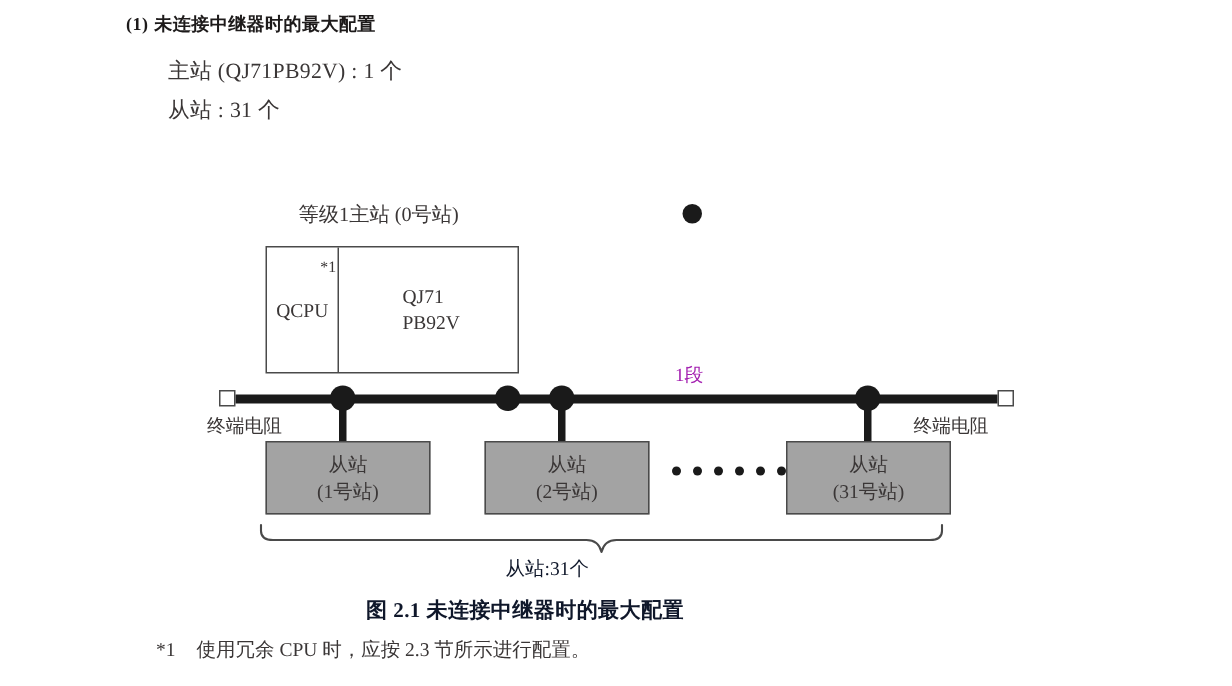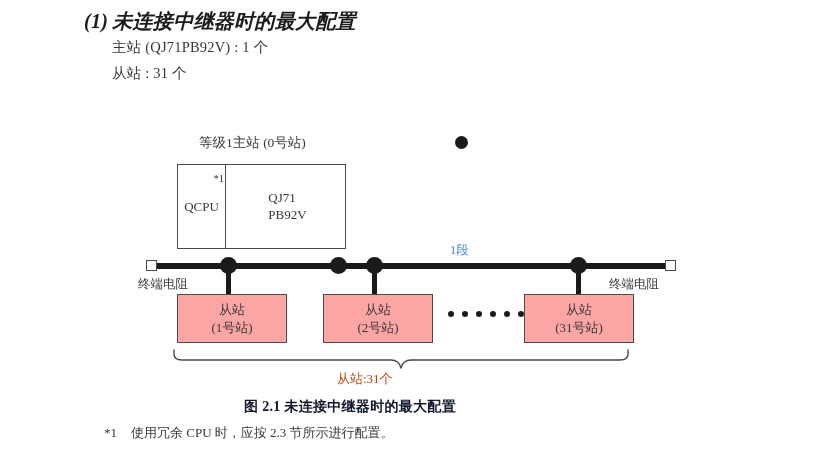--- a/index.html
+++ b/index.html
@@ -3,22 +3,22 @@
 <meta charset="utf-8">
 <style>
   html,body{margin:0;padding:0;}
   body{
     width:821px;height:457px;background:#ffffff;
     font-family:"Liberation Serif","DejaVu Serif",serif;
     color:#3a3636;position:relative;overflow:hidden;
   }
   .abs{position:absolute;}
   
-  #heading{left:84px;top:8px;font-size:20px;font-weight:bold;color:#1d1a1a;
-           letter-spacing:.3px;white-space:nowrap;font-style:italic;}
+  #heading{left:84px;top:8px;font-size:12px;font-weight:bold;color:#1d1a1a;
+           letter-spacing:.3px;white-space:nowrap;}
   #heading .num{margin-right:4px;}
   .bodyline{font-size:14.5px;color:#3a3636;white-space:nowrap;letter-spacing:.2px;}
   #line-master{left:112px;top:38px;}
   #line-slave{left:112px;top:64px;}
 
   
   #legend{left:455px;top:136px;display:flex;align-items:center;gap:7px;white-space:nowrap;}
   #legend .dot{width:13px;height:13px;border-radius:50%;background:#1a1a1a;display:block;}
   #legend .ltext{font-size:13.5px;color:#3a3636;letter-spacing:.2px;}
 
@@ -35,48 +35,48 @@
   #cpu-note{position:absolute;top:8px;right:1px;font-size:10.5px;color:#3a3636;}
 
   
   #bus{left:150px;top:263px;width:519px;height:6px;background:#1a1a1a;}
   .term{width:11px;height:11px;border:1.4px solid #4a4a4a;background:#fff;box-sizing:border-box;}
   #term-left{left:146px;top:260px;}
   #term-right{left:665px;top:260px;}
   .termlabel{font-size:12.5px;color:#3a3636;white-space:nowrap;}
   #term-label-left{left:138px;top:276px;}
   #term-label-right{left:609px;top:276px;}
-  #seg-label{left:450px;top:242px;font-size:12.5px;color:#3b82f6;white-space:nowrap;}
+  #seg-label{left:450px;top:242px;font-size:12.5px;color:#a21caf;white-space:nowrap;}
 
   
   .cdot{width:17px;height:17px;border-radius:50%;background:#1a1a1a;}
   .drop{width:5px;background:#1a1a1a;}
   #dot1{left:220px;top:257px;}
   #dot2{left:330px;top:257px;}
   #dot3{left:366px;top:257px;}
   #dot4{left:570px;top:257px;}
   #drop-master{left:336px;top:249px;height:16px;}
   #drop-s1{left:226px;top:266px;height:30px;}
   #drop-s2{left:372px;top:266px;height:30px;}
   #drop-s31{left:576px;top:266px;height:30px;}
 
   
-  .slave{border:1.3px solid #4a4a4a;box-sizing:border-box;background:#fca5a5;
+  .slave{border:1.3px solid #4a4a4a;box-sizing:border-box;background:#a3a3a3;
          display:flex;flex-direction:column;align-items:center;justify-content:center;
          font-size:13px;color:#3a3636;line-height:1.35;width:110px;height:49px;}
   #slave1{left:177px;top:294px;}
   #slave2{left:323px;top:294px;}
   #slave31{left:524px;top:294px;}
 
   #ellipsis{left:448px;top:311px;display:flex;gap:8px;align-items:center;}
   #ellipsis i{width:6px;height:6px;border-radius:50%;background:#1a1a1a;display:block;}
 
   
   #brace{left:172px;top:348px;width:458px;height:22px;}
-  #brace-label{left:337px;top:370px;font-size:13px;color:#c2410c;white-space:nowrap;}
+  #brace-label{left:337px;top:370px;font-size:13px;color:#0f172a;white-space:nowrap;}
   #fig-caption{left:0;top:398px;width:700px;text-align:center;font-size:14px;
                font-weight:bold;color:#0f172a;letter-spacing:.3px;white-space:nowrap;}
   #footnote{left:104px;top:424px;font-size:13px;color:#3a3636;white-space:nowrap;}
   #footnote .fstar{margin-right:14px;}
 </style>
 </head>
 <body>
 
 <div class="abs" id="heading">
   <span class="num">(1)</span><span>未连接中继器时的最大配置</span>

